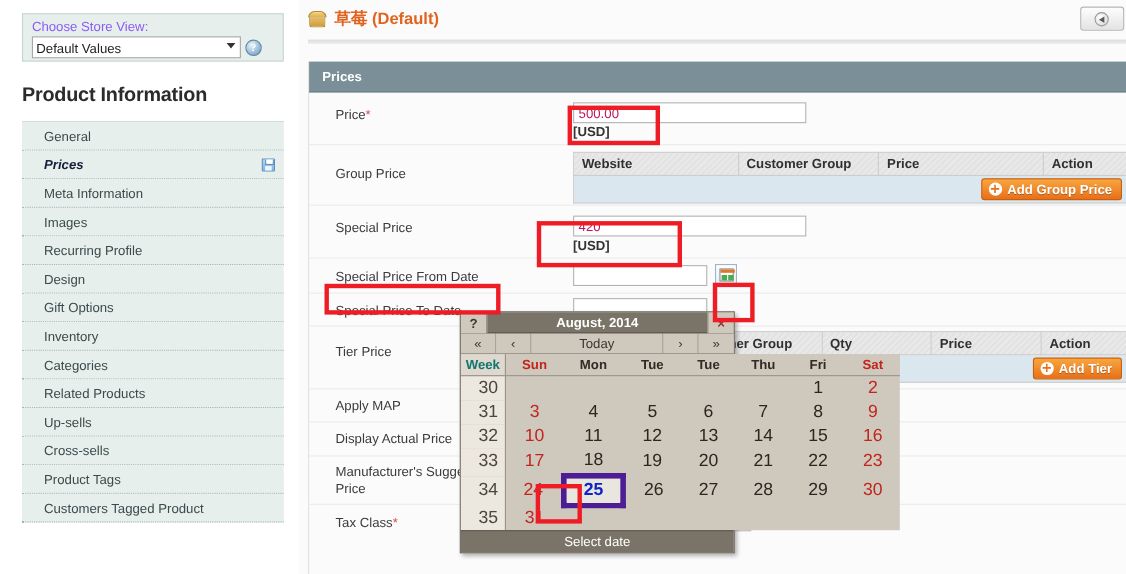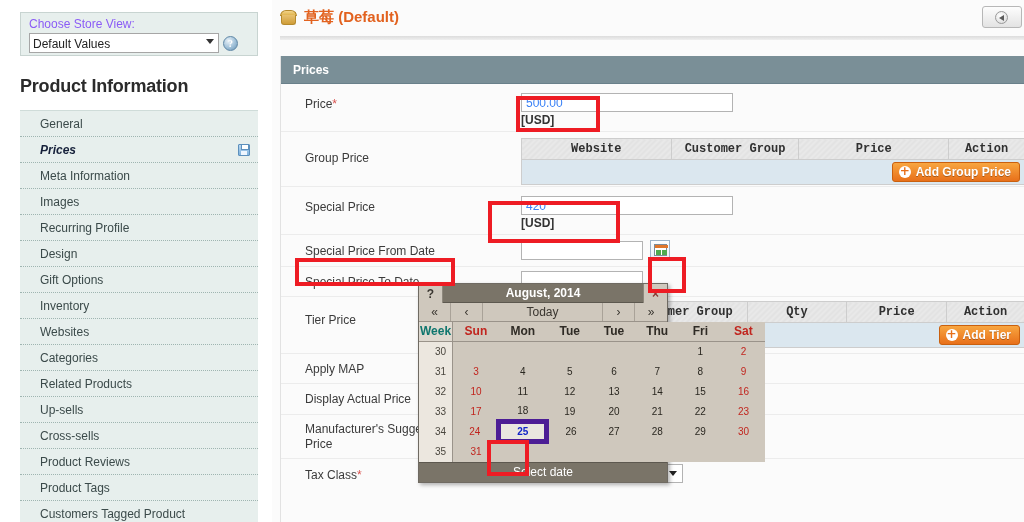--- a/index.html
+++ b/index.html
@@ -179,21 +179,21 @@
     font-size: 12px; color: #3b3b3b;
     line-height: 15px;
   }
   .req { color: #d9534f; font-size: 12px; }
   .fctl { position: absolute; left: 240px; }
 
   .txtinput {
     height: 19px; width: 212px;
     border: 1px solid #b3b3b3;
     background: #fff;
-    font-size: 12px; color: #3b82f6;
+    font-size: 12px; color: #be185d;
     padding: 1px 4px 0 4px;
     line-height: 16px;
   }
   .usd-note {
     font-size: 12px; font-weight: bold; color: #333;
     margin-top: 1px;
   }
   .sel {
     position: relative;
     height: 19px; width: 162px;
@@ -208,21 +208,21 @@
     border-top: 5px solid #222;
   }
   .smallinput { height: 19px; width: 122px; border:1px solid #b3b3b3; background:#fff; }
 
   
   .dtable { border-collapse: collapse; width: 504px; }
   .dtable th {
     background: repeating-linear-gradient(135deg,#e9e9e9,#e9e9e9 2px,#e2e2e2 2px,#e2e2e2 4px);
     border: 1px solid #cdcdcd;
     font-size: 12px; font-weight: bold; color: #303030;
-    text-align: center; padding: 3px 7px; height: 20px; font-family: Liberation Mono, monospace;
+    text-align: left; padding: 3px 7px; height: 20px;
   }
   .dtable td {
     background: #dbe7ef;
     border: 1px solid #cdcdcd; border-top: none;
     height: 25px; padding: 2px 4px;
   }
   .addbtn {
     float: right;
     background: linear-gradient(#f8a640, #e8701a);
     border: 1px solid #c9600f;
@@ -310,21 +310,21 @@
   table.cal th {
     font-size: 12px; font-weight: bold;
     padding: 2px 0 3px 0;
     border-bottom: 1px solid #9a938a;
     background: #cfc8bd;
     color: #2f2b25;
   }
   table.cal th.wk { color:#0f766e; border-right: 1px solid #9a938a; width: 36px; background:#ded8cf;}
   table.cal th.sun, table.cal th.sat { color: #c1251e; }
   table.cal td {
-    font-size: 10px; text-align: center;
+    font-size: 16px; text-align: center;
     padding: 2px 16px; height: 20px;
     color: #2a2720;
   }
   table.cal td.wk {
     background: #ece7df; color: #4a463e;
     border-right: 1px solid #9a938a;
     text-align: right; padding-right: 6px; width: 36px;
   }
   table.cal td.we { color: #c1251e; }
   table.cal td.sel {
@@ -389,36 +389,30 @@
         <div class="tab-item">
           <span>Design</span>
         </div>
         <div class="tab-item">
           <span>Gift Options</span>
         </div>
         <div class="tab-item">
           <span>Inventory</span>
         </div>
         <div class="tab-item">
-          <span>Websites</span>
-        </div>
-        <div class="tab-item">
           <span>Categories</span>
         </div>
         <div class="tab-item">
           <span>Related Products</span>
         </div>
         <div class="tab-item">
           <span>Up-sells</span>
         </div>
         <div class="tab-item">
           <span>Cross-sells</span>
-        </div>
-        <div class="tab-item">
-          <span>Product Reviews</span>
         </div>
         <div class="tab-item">
           <span>Product Tags</span>
         </div>
         <div class="tab-item">
           <span>Customers Tagged Product</span>
         </div>
       </div>
   </div>
 

